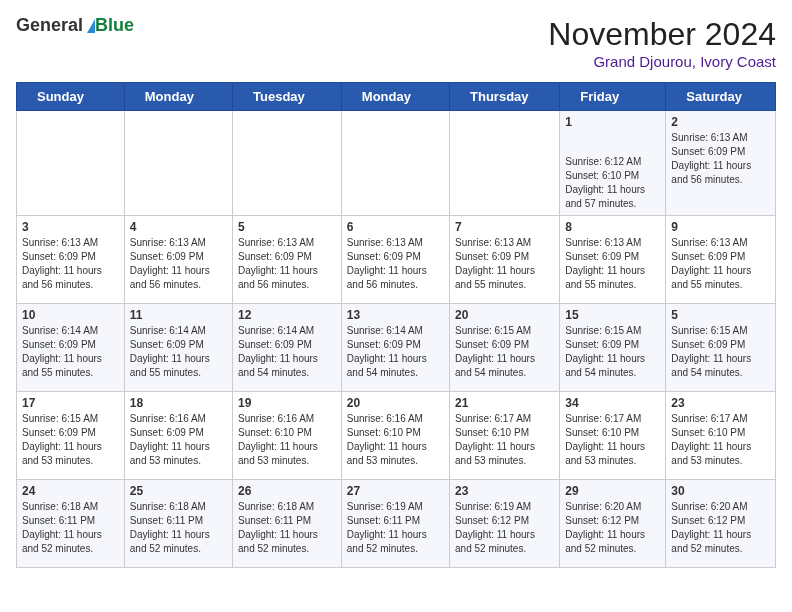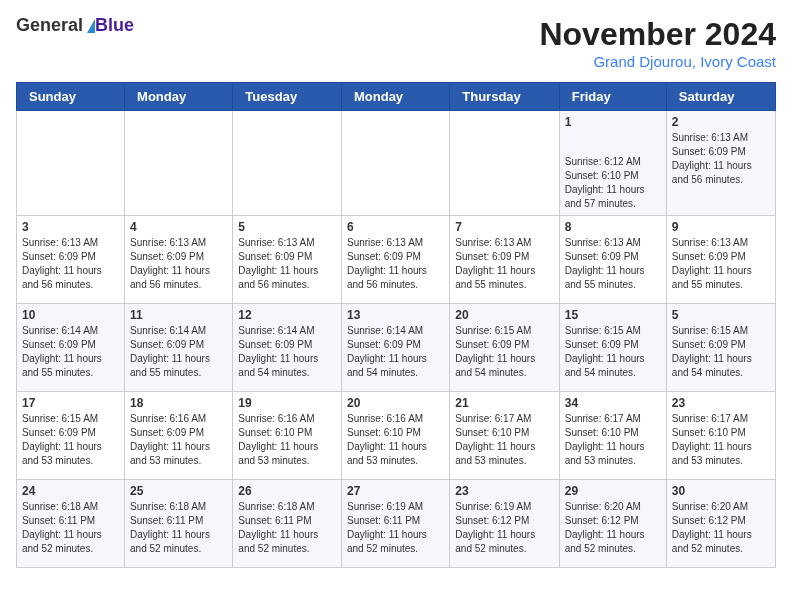--- a/index.html
+++ b/index.html
@@ -17,56 +17,56 @@
       margin-bottom: 12px;
     }
     .logo {
       display: flex;
       flex-direction: row;
       font-weight: bold;
       font-size: 18px;
       line-height: 1.1;
     }
     .logo-general { color: #333; }
-    .logo-blue { color: #4c1d95; }
+    .logo-blue { color: #15803d; }
     .logo-icon {
       display: inline-block;
       width: 0;
       height: 0;
       border-left: 8px solid transparent;
       border-bottom: 14px solid #2a8ad4;
       margin-left: 4px;
       vertical-align: middle;
     }
     .logo-line {
       display: flex;
       align-items: center;
     }
     .title-section {
       text-align: right;
     }
     .month-title {
       font-size: 32px;
-      font-weight: bold;
+      font-weight: normal;
       color: #222;
     }
     .location-title {
       font-size: 15px;
-      color: #3b82f6;
+      color: #4c1d95;
     }
     .calendar-table {
       width: 100%;
       border-collapse: collapse;
       border: 1px solid #ccc;
     }
     .calendar-table th {
       background: #2a5aad;
       color: #fff;
       font-size: 13px;
-      padding: 6px 12px;
+      padding: 6px 20px;
       text-align: left;
       border: 1px solid #1e4a9a;
     }
     .calendar-table td {
       vertical-align: top;
       border: 1px solid #ccc;
       padding: 4px 5px;
       font-size: 10.5px;
       color: #333;
       width: 113px;

